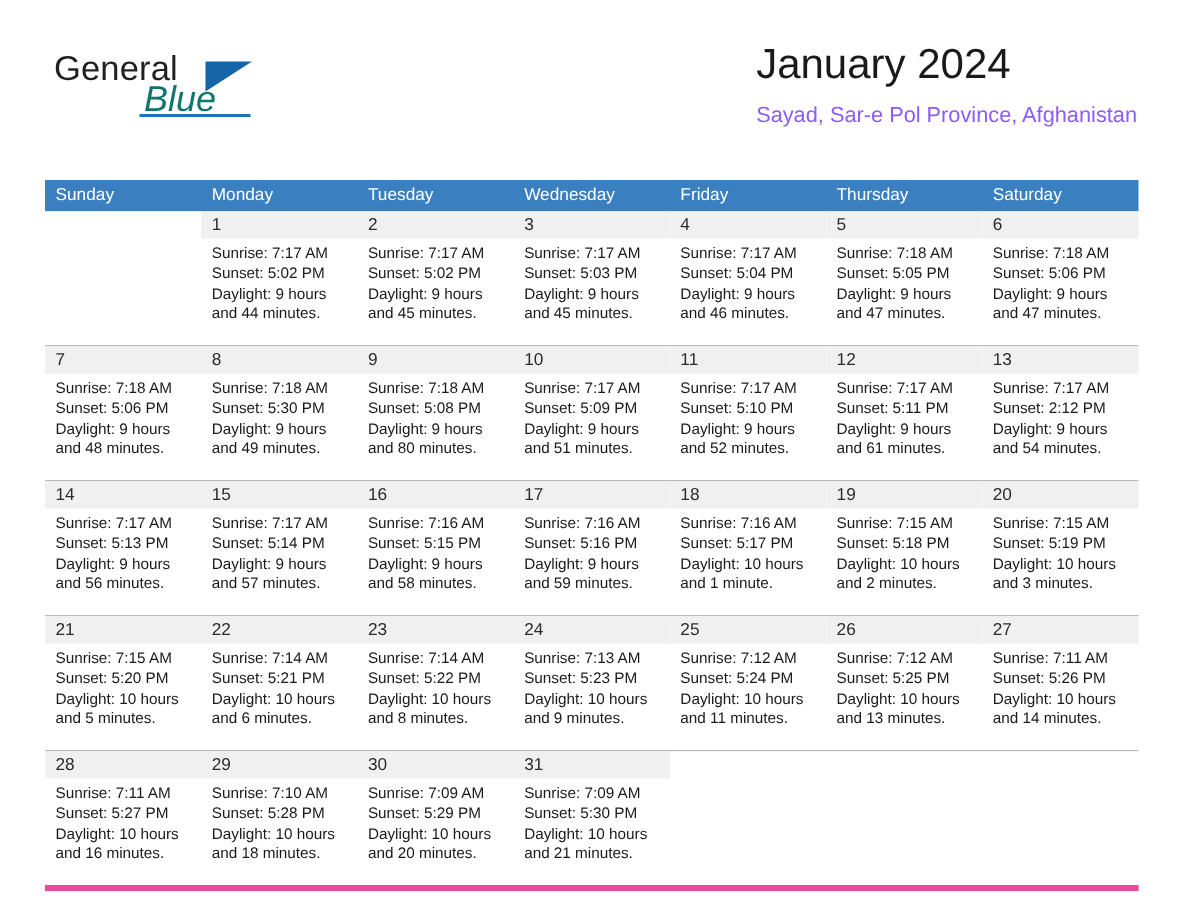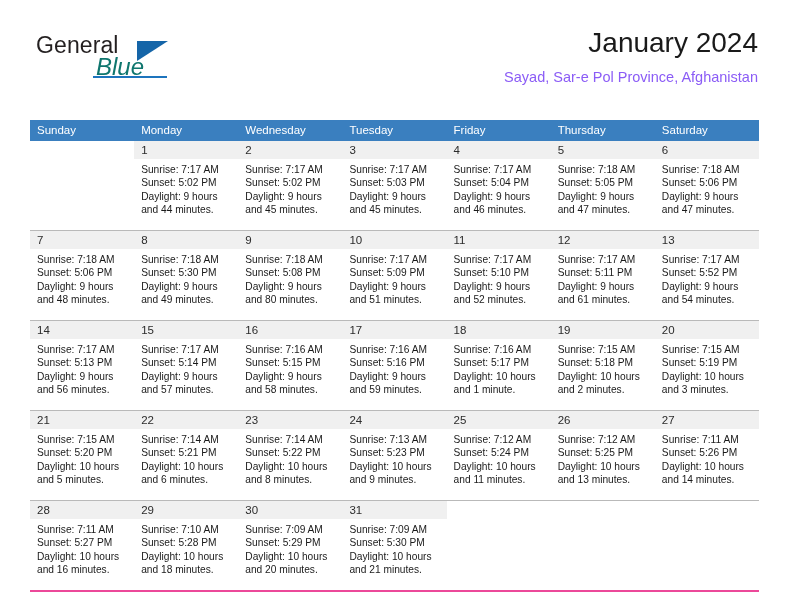--- a/index.html
+++ b/index.html
@@ -69,21 +69,20 @@
     top: 44px;
     width: 74px;
     height: 2px;
     background: #1d74bd;
   }
 
   .title-block {
     position: absolute;
     right: 0;
     top: 0;
-    text-align: right;
   }
   .cal-title {
     font-size: 28px;
     font-weight: normal;
     color: #1a1a1a;
     line-height: 34px;
     white-space: nowrap;
   }
   .cal-subtitle {
     margin-top: 9px;
@@ -112,21 +111,21 @@
     line-height: 21px;
     padding-left: 7px;
     box-sizing: border-box;
     white-space: nowrap;
   }
   .week {
     display: flex;
     border-bottom: 1px solid #b9b9b9;
   }
   .week:last-child {
-    border-bottom: 2px solid #ec4899;
+    border-bottom: 4px solid #ec4899;
   }
   .day {
     flex: 1 1 0;
     width: 104.14px;
     box-sizing: border-box;
     height: 89px;
     background: #ffffff;
     position: relative;
   }
   .day.filled .daynum-band {
@@ -170,22 +169,22 @@
       <div class="cal-title">January 2024</div>
       <div class="cal-subtitle">Sayad, Sar-e Pol Province, Afghanistan</div>
     </div>
 
   </div>
 
   <div class="calendar">
     <div class="dow-row" id="dow-row">
         <div class="dow-cell">Sunday</div>
         <div class="dow-cell">Monday</div>
+        <div class="dow-cell">Tuesday</div>
         <div class="dow-cell">Wednesday</div>
-        <div class="dow-cell">Tuesday</div>
         <div class="dow-cell">Friday</div>
         <div class="dow-cell">Thursday</div>
         <div class="dow-cell">Saturday</div>
       </div>
     <div id="weeks-container">
         <div class="week">
           <div class="day">
             <div class="daynum-band">
               <div class="daynum"></div>
             </div>
@@ -324,21 +323,21 @@
               <div class="dline">Daylight: 9 hours</div>
               <div class="dline">and 61 minutes.</div>
             </div>
           </div>
           <div class="day filled">
             <div class="daynum-band">
               <div class="daynum">13</div>
             </div>
             <div class="day-lines">
               <div class="dline">Sunrise: 7:17 AM</div>
-              <div class="dline">Sunset: 5:52 PM</div>
+              <div class="dline">Sunset: 2:12 PM</div>
               <div class="dline">Daylight: 9 hours</div>
               <div class="dline">and 54 minutes.</div>
             </div>
           </div>
         </div>
         <div class="week">
           <div class="day filled">
             <div class="daynum-band">
               <div class="daynum">14</div>
             </div>

